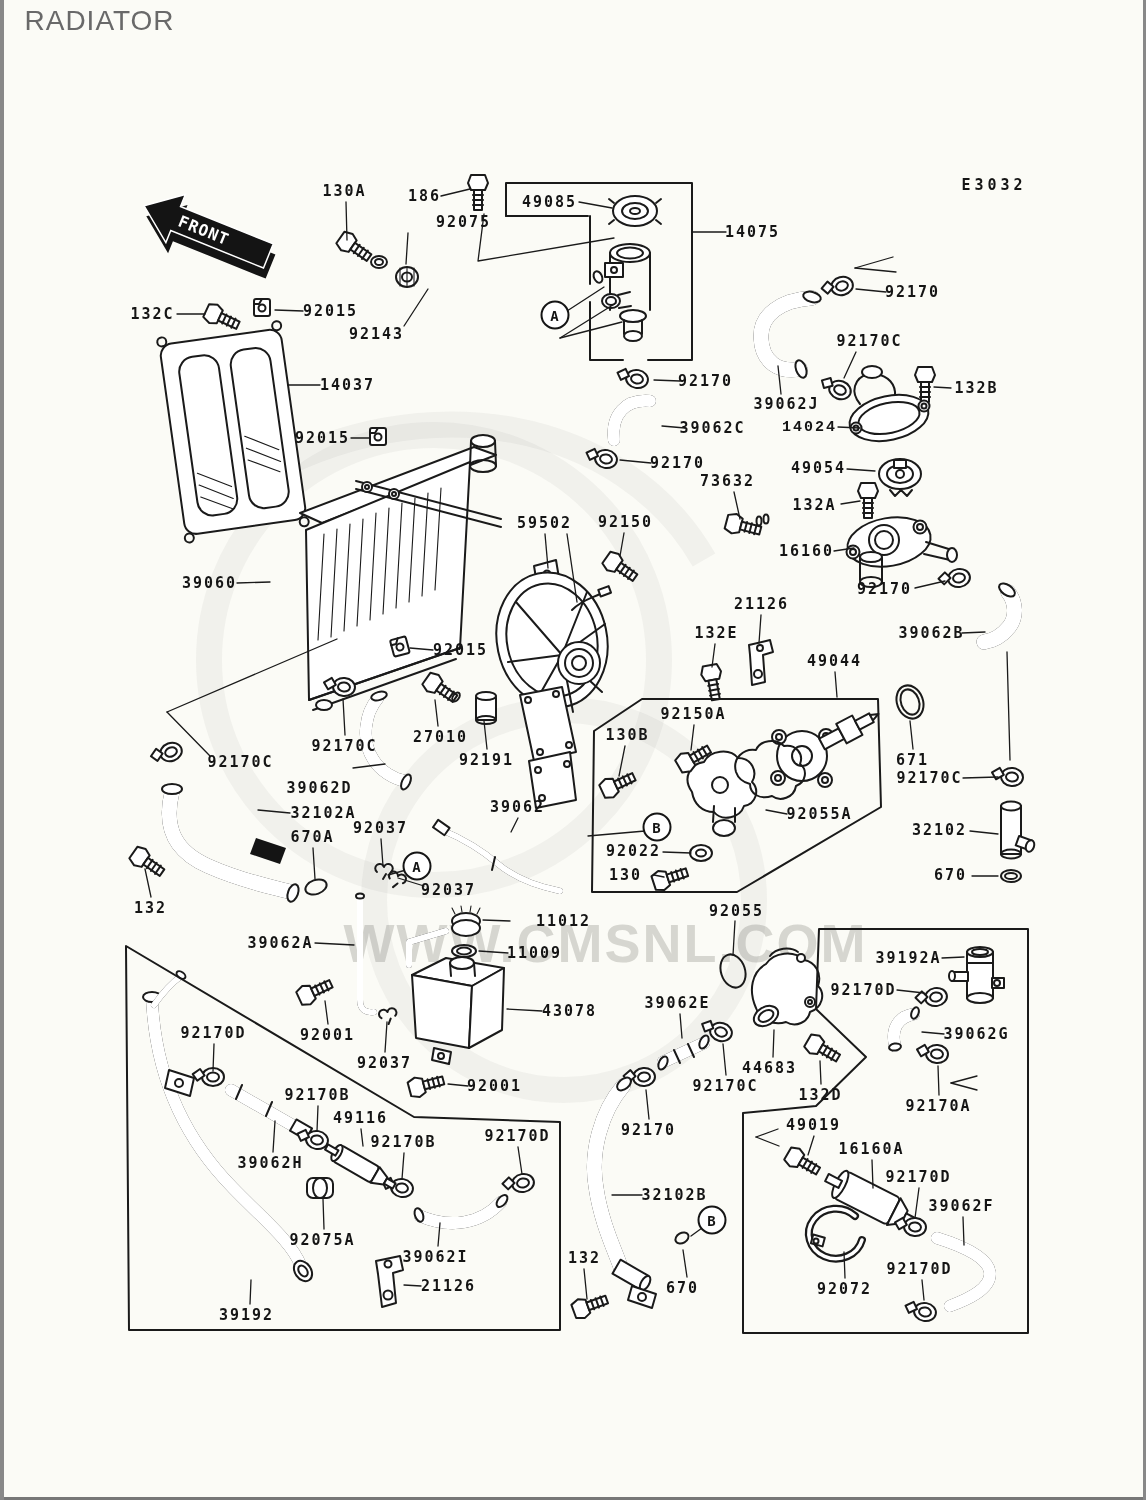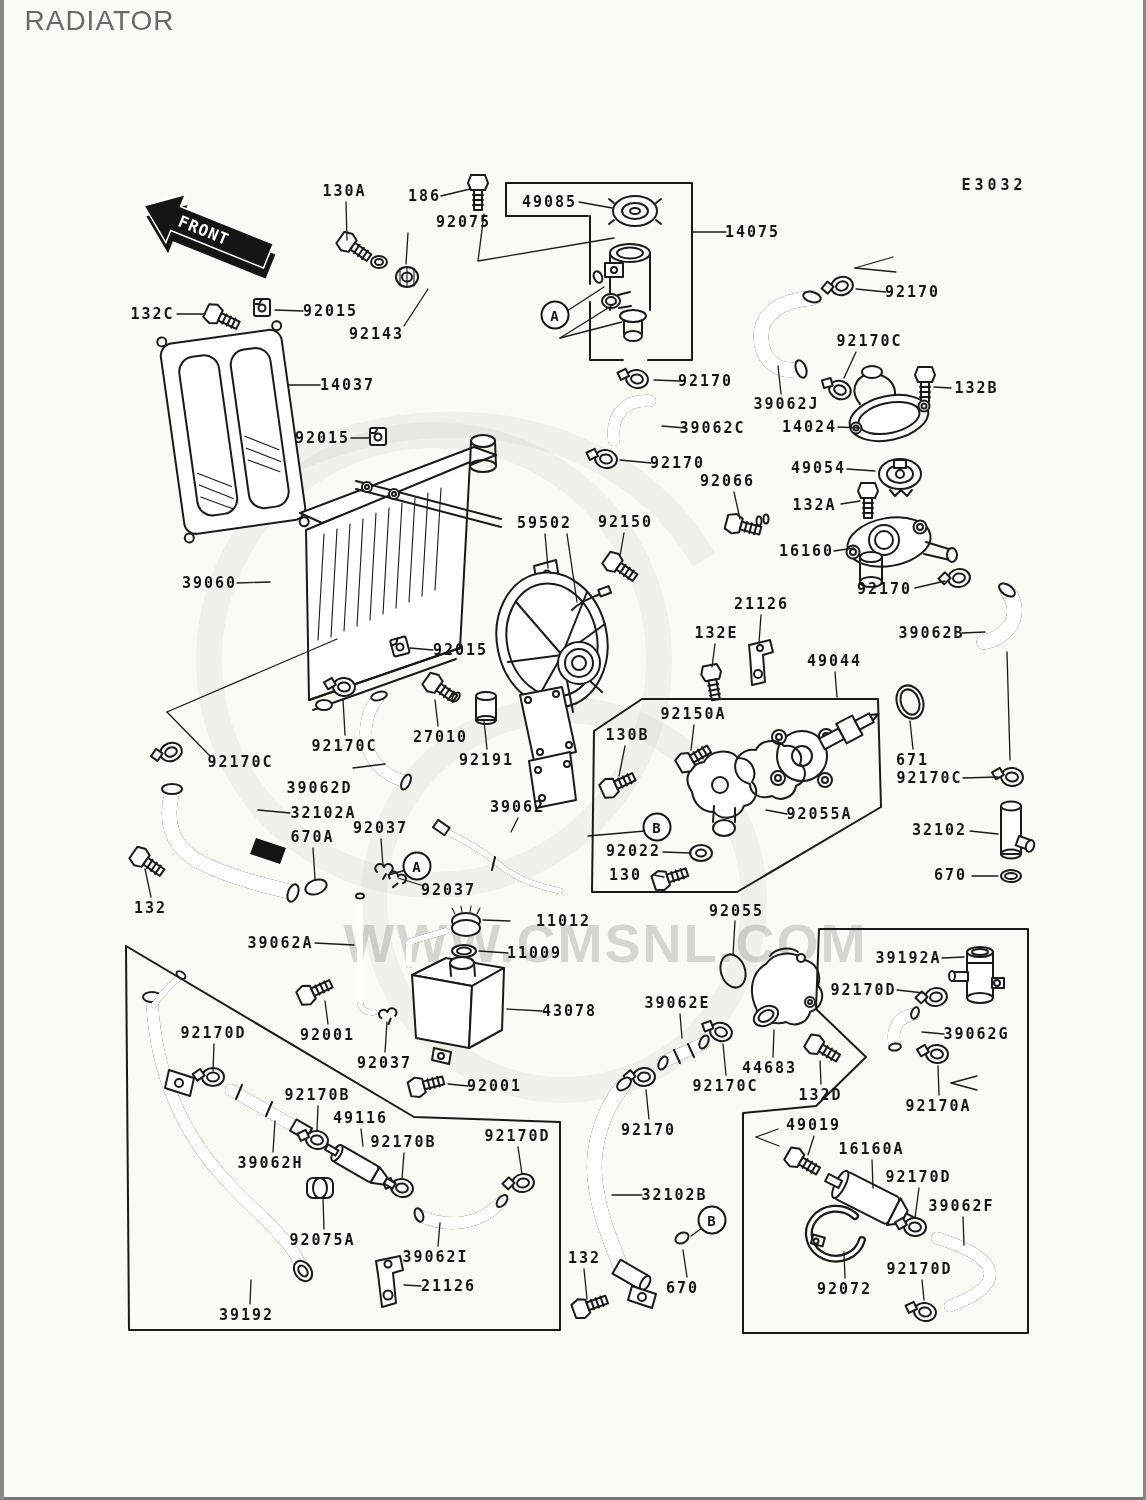--- a/index.html
+++ b/index.html
@@ -527,26 +527,26 @@
       <div class="plabel" style="left: 749px; top: 232px;">14075</div>
       <div class="plabel" style="left: 909px; top: 292px;">92170</div>
       <div class="plabel" style="left: 149px; top: 314px;">132C</div>
       <div class="plabel" style="left: 327px; top: 311px;">92015</div>
       <div class="plabel" style="left: 373px; top: 334px;">92143</div>
       <div class="plabel" style="left: 866px; top: 341px;">92170C</div>
       <div class="plabel" style="left: 344px; top: 385px;">14037</div>
       <div class="plabel" style="left: 973px; top: 388px;">132B</div>
       <div class="plabel" style="left: 702px; top: 381px;">92170</div>
       <div class="plabel" style="left: 783px; top: 404px; text-align: center;">39062J</div>
-      <div class="plabel" style="left: 806px; top: 427px;">14024</div>
+      <div class="plabel" style="left: 806px; top: 427px; font-family: Liberation Mono, monospace;">14024</div>
       <div class="plabel" style="left: 709px; top: 428px;">39062C</div>
       <div class="plabel" style="left: 319px; top: 438px;">92015</div>
       <div class="plabel" style="left: 674px; top: 463px;">92170</div>
       <div class="plabel" style="left: 815px; top: 468px;">49054</div>
-      <div class="plabel" style="left: 724px; top: 481px;">92066</div>
+      <div class="plabel" style="left: 724px; top: 481px;">73632</div>
       <div class="plabel" style="left: 811px; top: 505px;">132A</div>
       <div class="plabel" style="left: 541px; top: 523px;">59502</div>
       <div class="plabel" style="left: 622px; top: 522px;">92150</div>
       <div class="plabel" style="left: 803px; top: 551px;">16160</div>
       <div class="plabel" style="left: 206px; top: 583px;">39060</div>
       <div class="plabel" style="left: 881px; top: 589px;">92170</div>
       <div class="plabel" style="left: 758px; top: 604px;">21126</div>
       <div class="plabel" style="left: 713px; top: 633px;">132E</div>
       <div class="plabel" style="left: 928px; top: 633px;">39062B</div>
       <div class="plabel" style="left: 831px; top: 661px;">49044</div>

